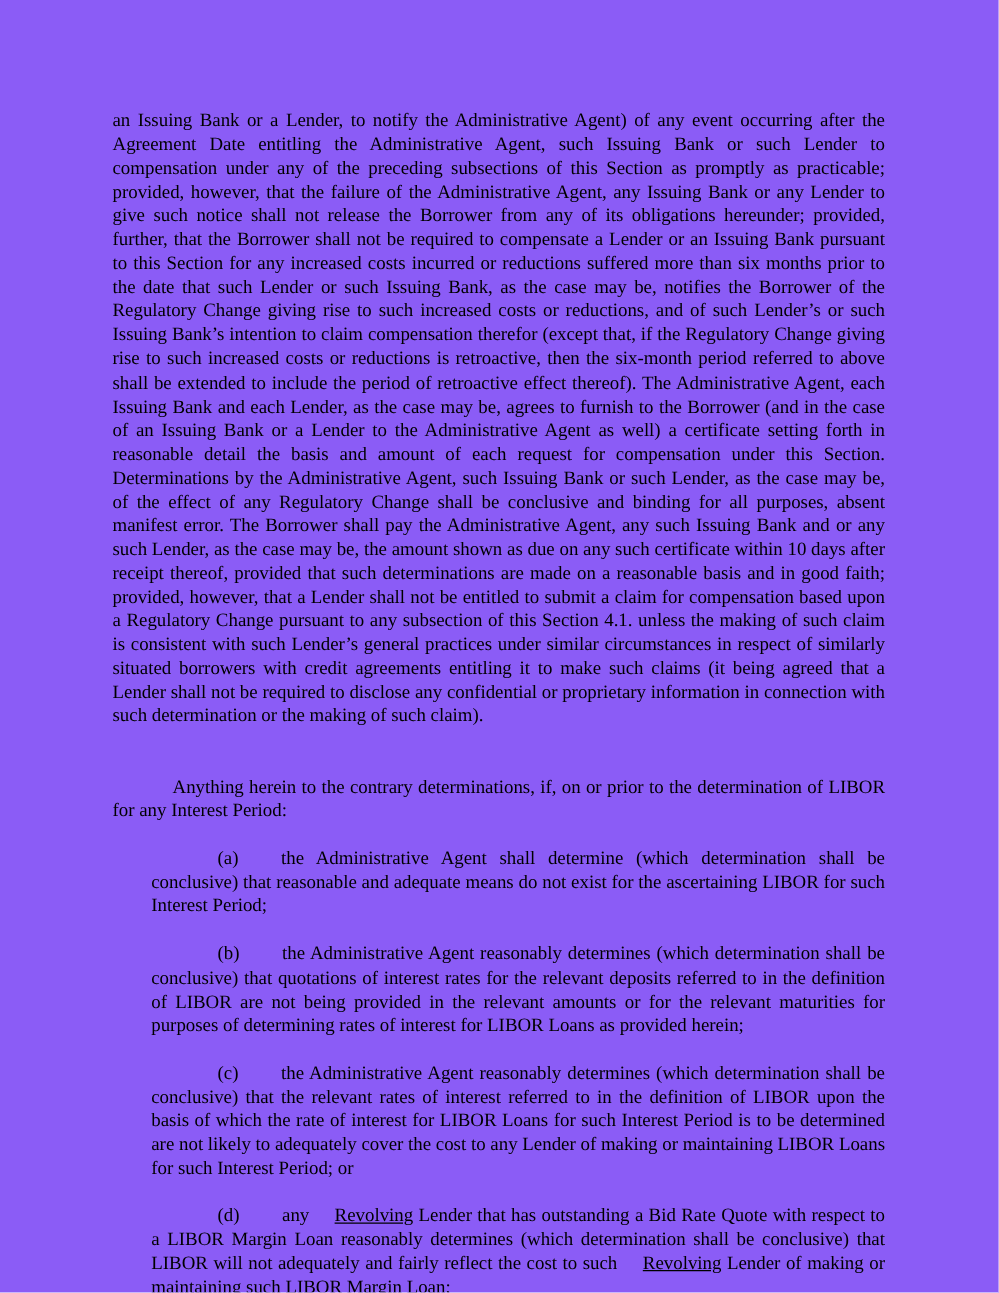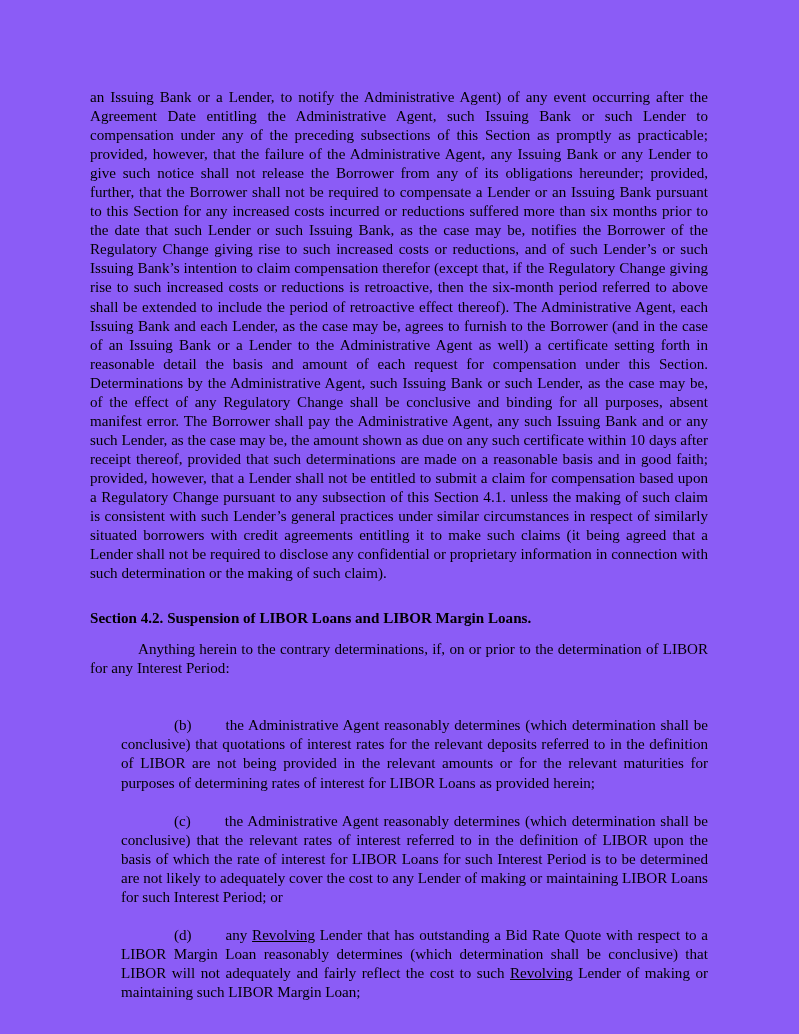--- a/index.html
+++ b/index.html
@@ -58,47 +58,48 @@
     line-height: 19.05px;
     text-align: justify;
     text-indent: 53px;
   }
   .clause .marker-gap {
     display: inline-block;
     width: 34px;
   }
   u.ul {
     text-underline-offset: 1px;
+    margin-left: 16px;
   }
   .footer {
     position: absolute;
     left: 90px;
     width: 618px;
     bottom: 0;
   }
 </style>
 </head>
 <body>
 
 <div class="page">
 
   <div class="content">
 
     <p class="body-para">an Issuing Bank or a Lender, to notify the Administrative Agent) of any event occurring after the Agreement Date entitling the Administrative Agent, such Issuing Bank or such Lender to compensation under any of the preceding subsections of this Section as promptly as practicable; provided, however, that the failure of the Administrative Agent, any Issuing Bank or any Lender to give such notice shall not release the Borrower from any of its obligations hereunder; provided, further, that the Borrower shall not be required to compensate a Lender or an Issuing Bank pursuant to this Section for any increased costs incurred or reductions suffered more than six months prior to the date that such Lender or such Issuing Bank, as the case may be, notifies the Borrower of the Regulatory Change giving rise to such increased costs or reductions, and of such Lender’s or such Issuing Bank’s intention to claim compensation therefor (except that, if the Regulatory Change giving rise to such increased costs or reductions is retroactive, then the six-month period referred to above shall be extended to include the period of retroactive effect thereof).  The Administrative Agent, each Issuing Bank and each Lender, as the case may be, agrees to furnish to the Borrower (and in the case of an Issuing Bank or a Lender to the Administrative Agent as well) a certificate setting forth in reasonable detail the basis and amount of each request for compensation under this Section.  Determinations by the Administrative Agent, such Issuing Bank or such Lender, as the case may be, of the effect of any Regulatory Change shall be conclusive and binding for all purposes, absent manifest error.  The Borrower shall pay the Administrative Agent, any such Issuing Bank and or any such Lender, as the case may be, the amount shown as due on any such certificate within 10 days after receipt thereof, provided that such determinations are made on a reasonable basis and in good faith; provided, however, that a Lender shall not be entitled to submit a claim for compensation based upon a Regulatory Change pursuant to any subsection of this Section 4.1. unless the making of such claim is consistent with such Lender’s general practices under similar circumstances in respect of similarly situated borrowers with credit agreements entitling it to make such claims (it being agreed that a Lender shall not be required to disclose any confidential or proprietary information in connection with such determination or the making of such claim).</p>
 
     <div class="gap-heading"></div>
 
-    <p class="section-heading">Section 4.2.  Suspension of LIBOR Loans and LIBOR Margin Loans.</p>
 
     <div class="gap-after-heading"></div>
 
     <p class="indent-para">Anything herein to the contrary determinations, if, on or prior to the determination of LIBOR for any Interest Period:</p>
 
     <div class="gap-para"></div>
 
+    <p class="clause"><span>(a)</span><span class="marker-gap"></span><span>the Administrative Agent shall determine (which determination shall be conclusive) that reasonable and adequate means do not exist for the ascertaining LIBOR for such Interest Period;</span></p>
 
     <div class="gap-para"></div>
 
     <p class="clause"><span>(b)</span><span class="marker-gap"></span><span>the Administrative Agent reasonably determines (which determination shall be conclusive) that quotations of interest rates for the relevant deposits referred to in the definition of LIBOR are not being provided in the relevant amounts or for the relevant maturities for purposes of determining rates of interest for LIBOR Loans as provided herein;</span></p>
 
     <div class="gap-para"></div>
 
     <p class="clause"><span>(c)</span><span class="marker-gap"></span><span>the Administrative Agent reasonably determines (which determination shall be conclusive) that the relevant rates of interest referred to in the definition of LIBOR upon the basis of which the rate of interest for LIBOR Loans for such Interest Period is to be determined are not likely to adequately cover the cost to any Lender of making or maintaining LIBOR Loans for such Interest Period; or</span></p>
 
     <div class="gap-para"></div>

